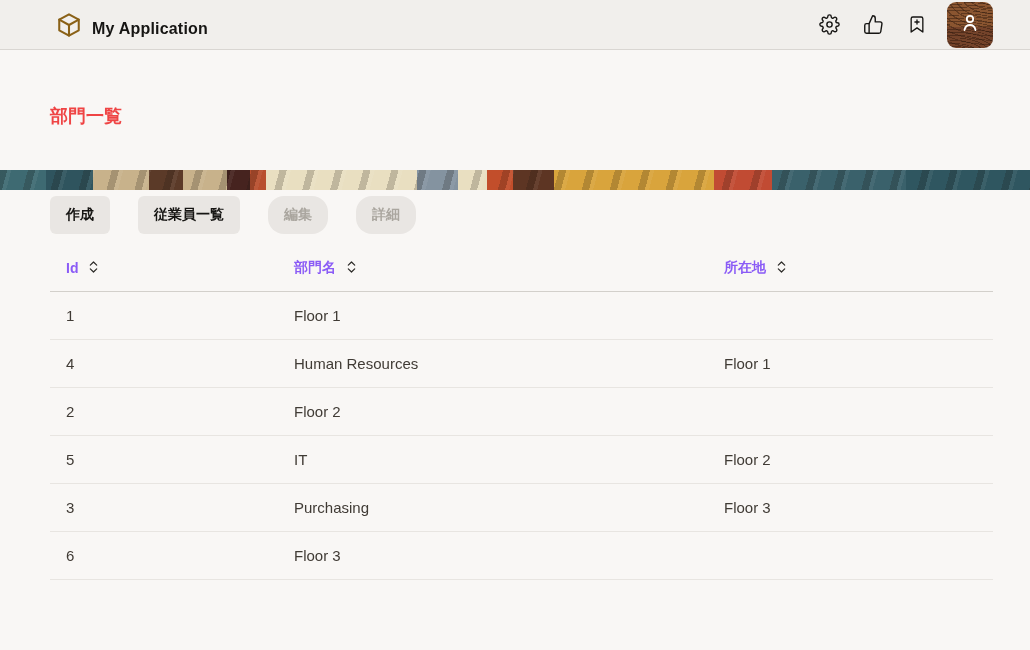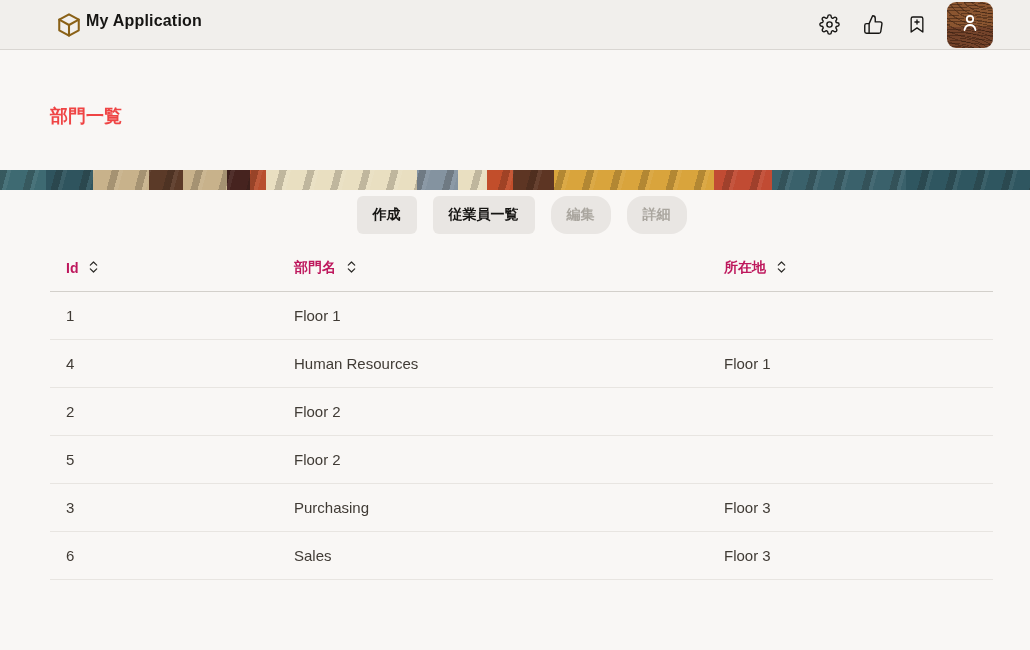--- a/index.html
+++ b/index.html
@@ -13,21 +13,21 @@
   
   .app-header {
     height:50px;
     background:#f1efec;
     border-bottom:1px solid #d9d6d2;
     display:flex;
     align-items:center;
     justify-content:space-between;
     padding:0 37px 0 56px;
   }
-  .brand { display:flex; align-items:flex-start; gap:4px; }
+  .brand { display:flex; align-items:flex-end; gap:10px; }
   .brand-logo svg { display:block; }
   .app-title { font-size:16px; font-weight:600; color:#161513; letter-spacing:.2px; }
 
   .header-actions { display:flex; align-items:center; gap:8px; }
   .icon-btn {
     width:36px; height:36px;
     background:transparent; border:none;
     display:flex; align-items:center; justify-content:center;
     cursor:pointer; border-radius:6px;
   }
@@ -60,21 +60,21 @@
         #46231f 22% 24.3%, #b84f2e 24.3% 25.8%,
         #e9dfc1 25.8% 40.5%, #8493a0 40.5% 44.5%, #e9dfc1 44.5% 47.3%,
         #c24e2b 47.3% 49.8%, #5d3523 49.8% 53.8%,
         #d9a43c 53.8% 69.3%, #c14b33 69.3% 75%,
         #3a616b 75% 88%, #2f5660 88% 100%);
   }
 
   
   .content { padding:6px 37px 0 50px; }
 
-  .toolbar { display:flex; gap:16px;justify-content:center; }
+  .toolbar { display:flex; gap:28px; }
   .btn {
     height:38px;
     padding:0 16px;
     background:#e9e6e3;
     border:none; border-radius:6px;
     font-family:inherit;
     font-size:14px; font-weight:bold;
     color:#161513;
     cursor:pointer;
   }
@@ -83,21 +83,21 @@
   
   .tbl { margin-top:11px; width:943px; }
   .tbl-head, .tr {
     display:grid;
     grid-template-columns:228px 430px 1fr;
     align-items:center;
   }
   .tbl-head { height:47px; border-bottom:1px solid #d3d0cb; }
   .th {
     display:flex; align-items:center; gap:10px;
-    font-size:14px; font-weight:bold; color:#be185d;
+    font-size:14px; font-weight:bold; color:#8b5cf6;
     padding-left:16px; cursor:pointer;
   }
   .sort-icon { display:inline-block; }
   .tr { height:48px; border-bottom:1px solid #e8e5e1; cursor:pointer; }
   .td { font-size:15px; color:#403b35; padding-left:16px; }
 </style>
 </head>
 <body>
 
 <header class="app-header">
@@ -200,27 +200,27 @@
           <div class="td">4</div>
           <div class="td">Human Resources</div>
           <div class="td">Floor 1</div>
         </div>
         <div class="tr">
           <div class="td">2</div>
           <div class="td">Floor 2</div>
         </div>
         <div class="tr">
           <div class="td">5</div>
+          <div class="td">IT</div>
           <div class="td">Floor 2</div>
         </div>
         <div class="tr">
           <div class="td">3</div>
           <div class="td">Purchasing</div>
           <div class="td">Floor 3</div>
         </div>
         <div class="tr">
           <div class="td">6</div>
-          <div class="td">Sales</div>
           <div class="td">Floor 3</div>
         </div>
       </div>
   </div>
 </div>
 
 </body></html>

